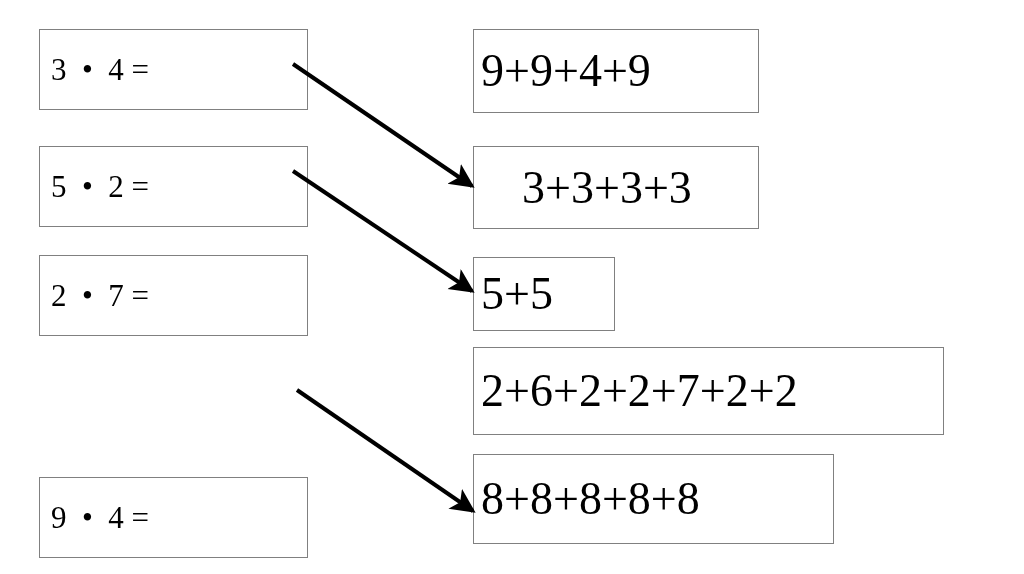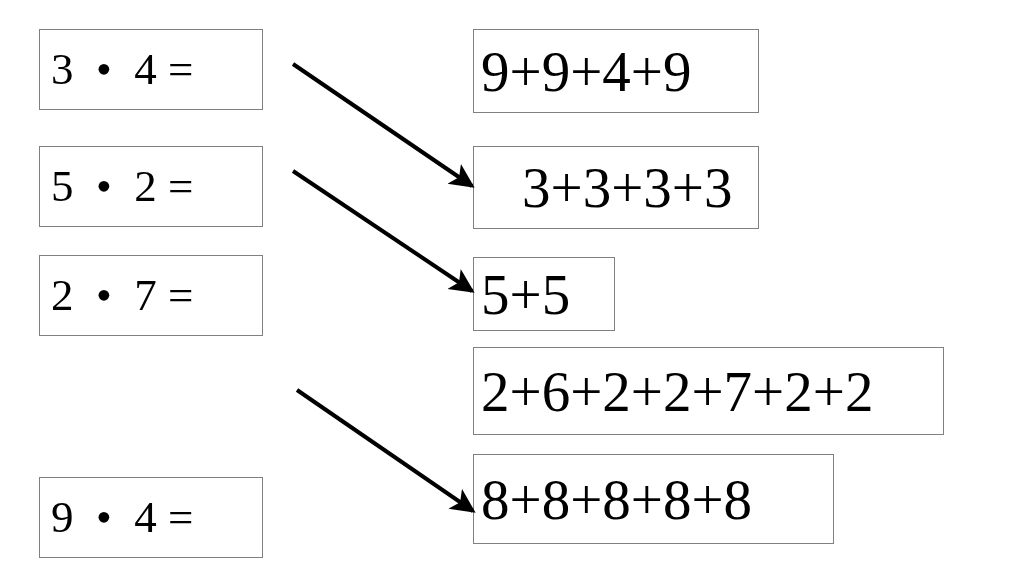--- a/index.html
+++ b/index.html
@@ -28,36 +28,36 @@
     line-height: 1;
     z-index: 2;
   }
   .cell .txt {
     display: block;
     white-space: pre;
   }
   
   .left {
     left: 39px;
-    width: 224px;
+    width: 269px;
     height: 81px;
-    font-size: 45px;
+    font-size: 31px;
     padding-left: 11px;
   }
   .left .txt { letter-spacing: 0px; }
   #left-0 { top: 29px; }
   #left-1 { top: 146px; }
   #left-2 { top: 255px; }
   #left-3 { top: 364px; }
   #left-4 { top: 477px; }
 
   
   .right {
     left: 473px;
-    font-size: 57px;
+    font-size: 46px;
     padding-left: 7px;
   }
   #right-0 { top: 29px;  width: 286px; height: 84px; }
   #right-1 { top: 146px; width: 286px; height: 83px; padding-left: 48px; }
   #right-2 { top: 257px; width: 142px; height: 74px; }
   #right-3 { top: 347px; width: 471px; height: 88px; }
   #right-4 { top: 454px; width: 361px; height: 90px; }
 
   
   #arrow-layer {

